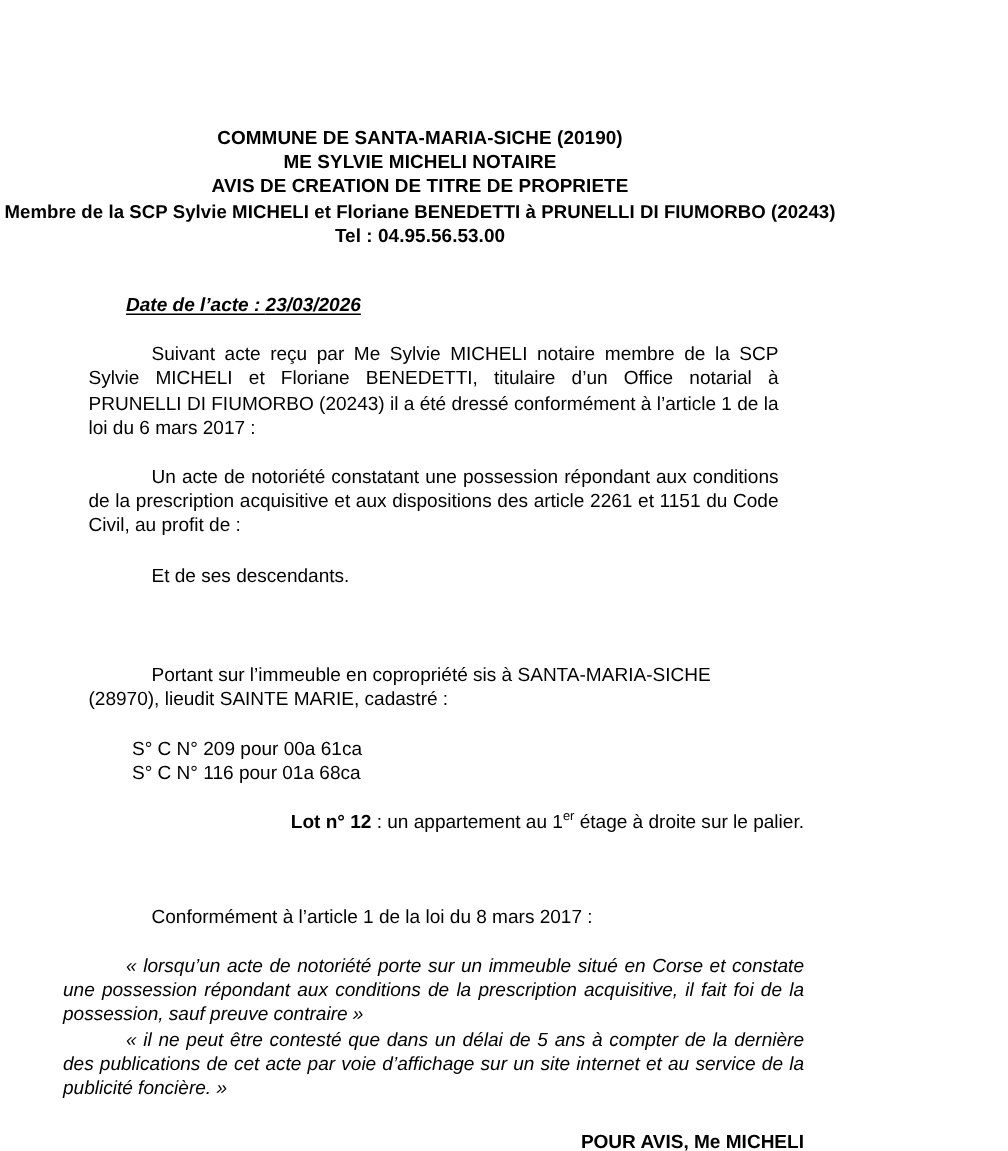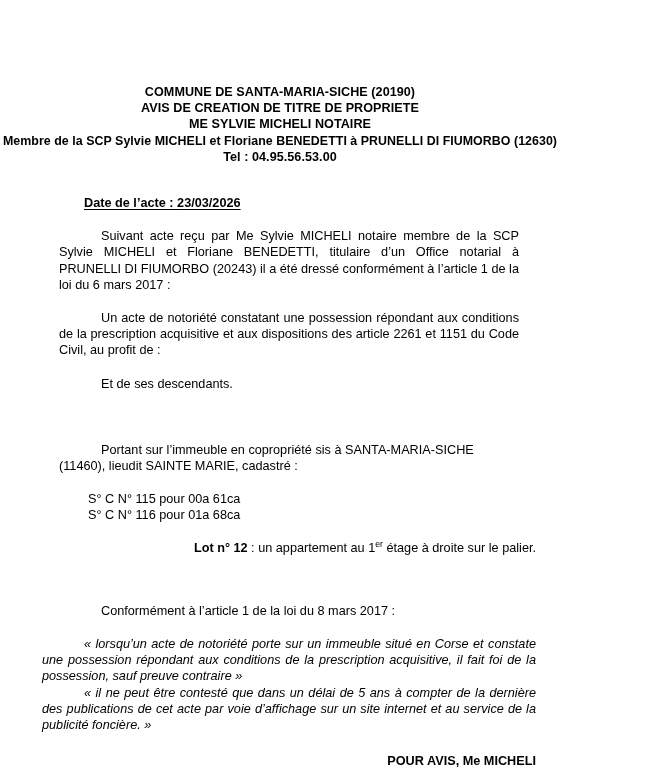--- a/index.html
+++ b/index.html
@@ -55,20 +55,21 @@
     font-size: 12.7px;
     line-height: 16.2px;
     font-weight: bold;
     text-decoration: underline;
     text-underline-offset: 2px;
     margin: 0;
     text-indent: 42px;
   }
   .date-line .dl-inner {
     display: inline;
+    font-style: italic;
   }
   .cad-line {
     font-size: 12.7px;
     line-height: 16.2px;
     margin: 0;
     text-indent: 46px;
     text-align: left;
   }
   .lot-line {
     font-size: 12.7px;
@@ -105,44 +106,44 @@
     line-height: 0;
   }
 </style>
 </head>
 <body>
 
 <div class="page">
 
   <div class="header-block">
     <div class="header-line">COMMUNE DE SANTA-MARIA-SICHE (20190)</div>
+    <div class="header-line">ME SYLVIE MICHELI NOTAIRE</div>
     <div class="header-line">AVIS DE CREATION DE TITRE DE PROPRIETE</div>
-    <div class="header-line">ME SYLVIE MICHELI NOTAIRE</div>
-    <div class="header-line wide">Membre de la SCP Sylvie MICHELI et Floriane BENEDETTI à PRUNELLI DI FIUMORBO (12630)</div>
+    <div class="header-line wide">Membre de la SCP Sylvie MICHELI et Floriane BENEDETTI à PRUNELLI DI FIUMORBO (20243)</div>
     <div class="header-line">Tel : 04.95.56.53.00</div>
   </div>
 
   <div class="body-block">
 
     <div class="gap-m"></div>
 
     <p class="date-line"><span class="dl-inner">Date de l’acte : </span><span class="dl-inner">23/03/2026</span></p>
 
     <p class="para">Suivant acte reçu par Me Sylvie MICHELI notaire membre de la SCP Sylvie MICHELI et Floriane BENEDETTI, titulaire d’un Office notarial à PRUNELLI DI FIUMORBO (20243) il a été dressé conformément à l’article 1 de la loi du 6 mars 2017 :</p>
 
     <p class="para">Un acte de notoriété constatant une possession répondant aux conditions de la prescription acquisitive et aux dispositions des article 2261 et 1151 du Code Civil, au profit de :</p>
 
 
     <p class="para nojust">Et de ses descendants.</p>
 
     <div class="gap-m"></div>
 
-    <p class="para nojust">Portant sur l’immeuble en copropriété sis à SANTA-MARIA-SICHE (11460), lieudit SAINTE MARIE, cadastré :</p>
+    <p class="para nojust">Portant sur l’immeuble en copropriété sis à SANTA-MARIA-SICHE (28970), lieudit SAINTE MARIE, cadastré :</p>
 
-    <p class="cad-line">S° C N° 115 pour 00a 61ca</p>
+    <p class="cad-line">S° C N° 209 pour 00a 61ca</p>
     <p class="cad-line">S° C N° 116 pour 01a 68ca</p>
 
     <div class="gap-m"></div>
 
     <p class="lot-line"><span class="lot-label">Lot n° 12</span><span> : un appartement au 1</span><sup class="ord">er</sup><span> étage à droite sur le palier.</span></p>
 
     <div class="gap-xl"></div>
 
     <p class="para nojust">Conformément à l’article 1 de la loi du 8 mars 2017 :</p>
 

